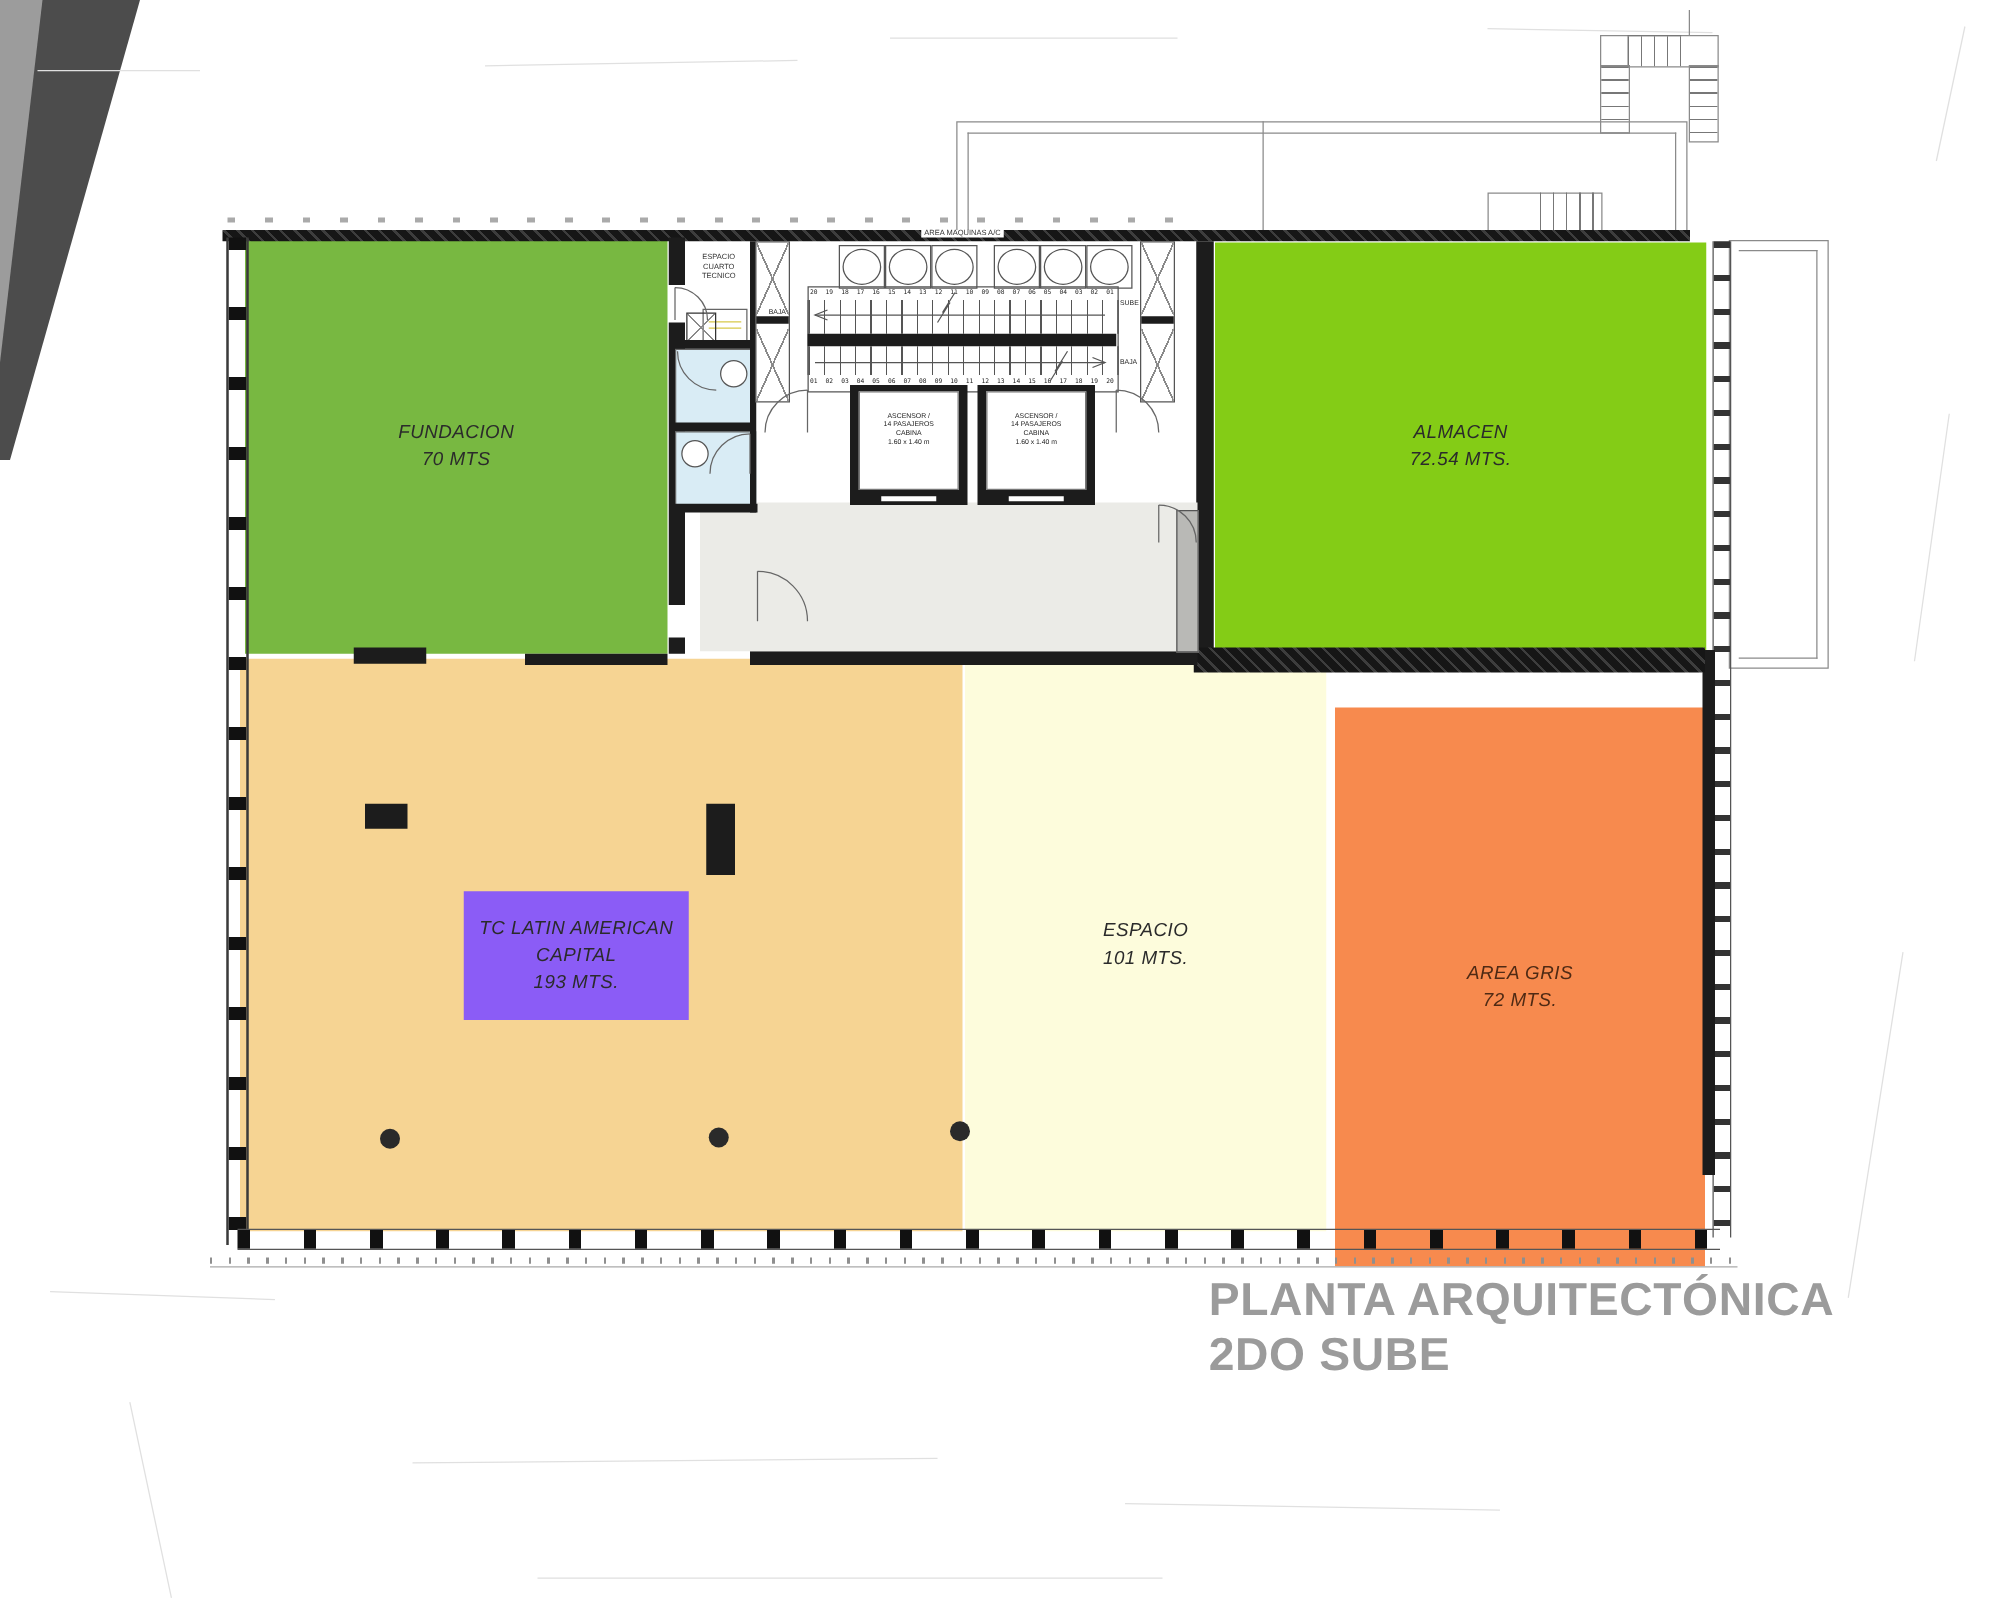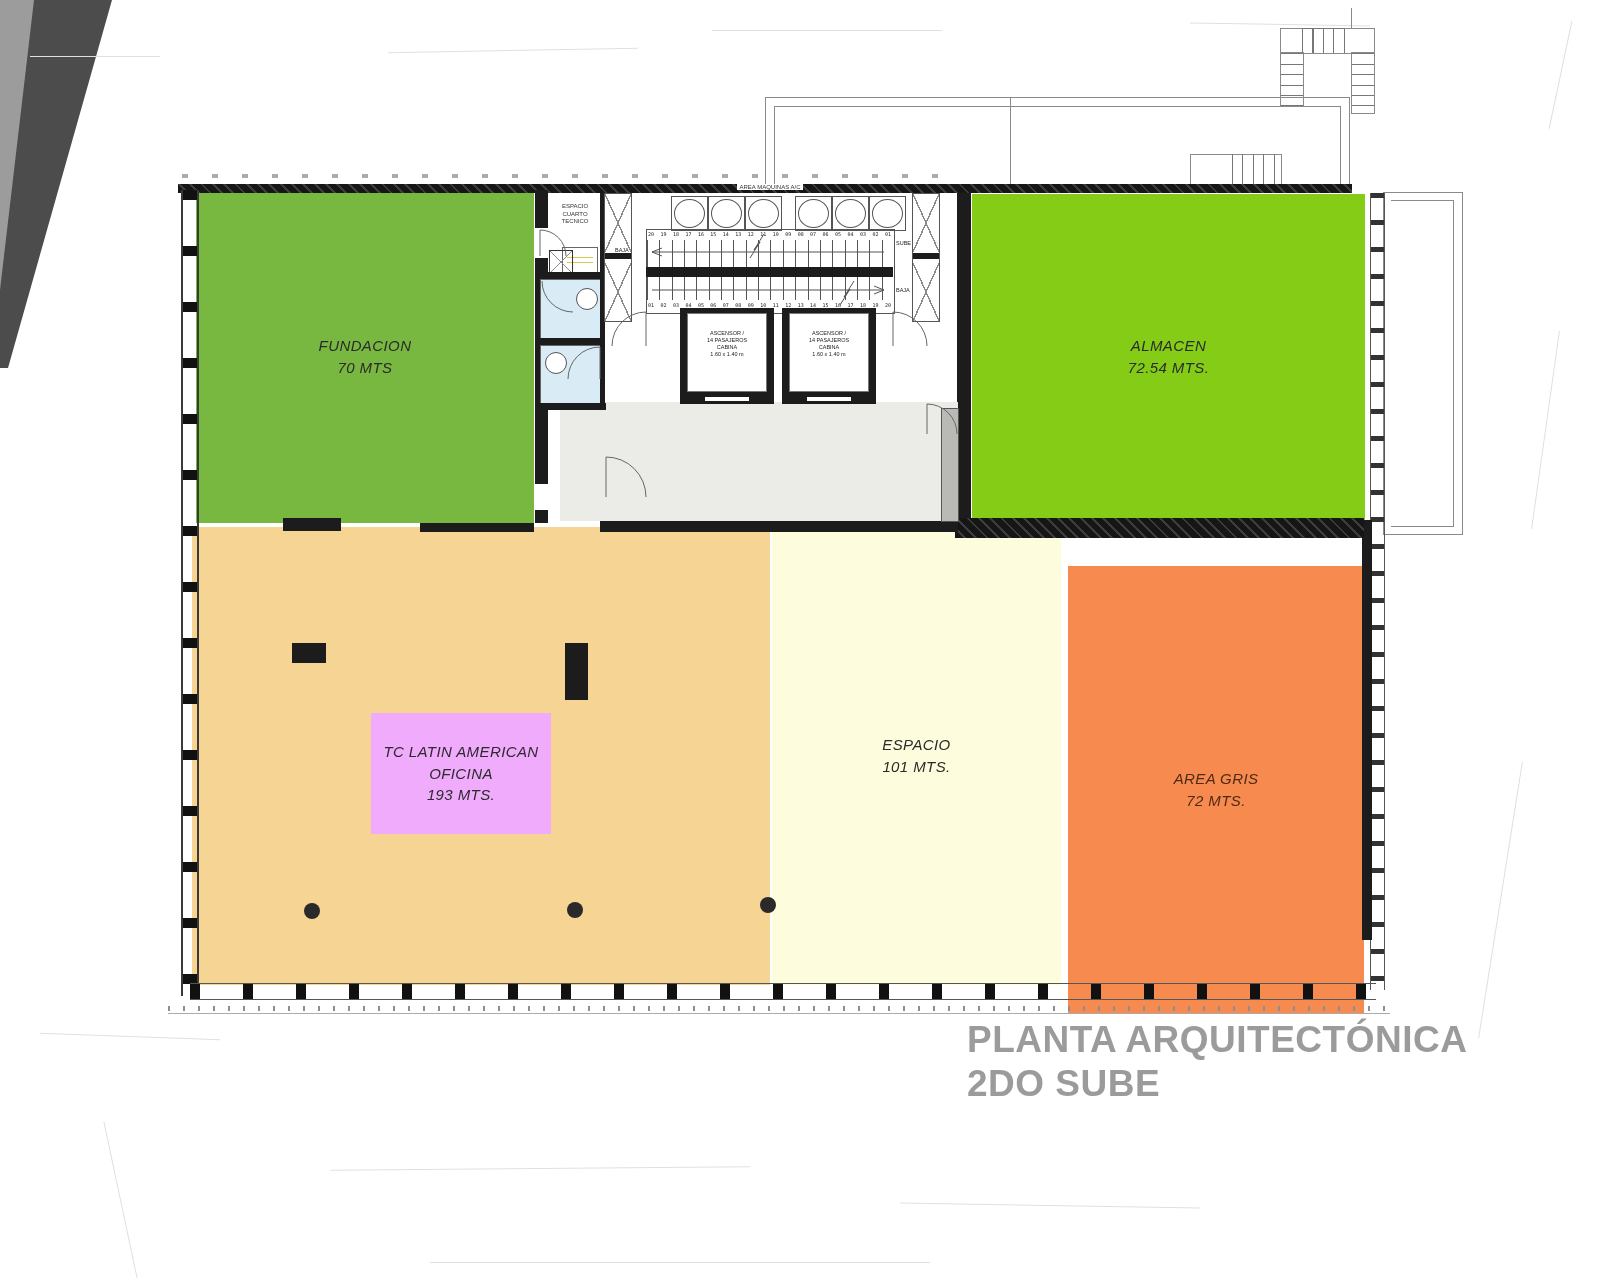--- a/index.html
+++ b/index.html
@@ -81,24 +81,24 @@
   </div>
 
   <div class="a zone" style="left: 972px; top: 194px; width: 393px; height: 326px; background: #84cc16;">
     <div class="zlabel">
       <div>ALMACEN</div>
       <div>72.54 MTS.</div>
     </div>
   </div>
 
   <div class="a" style="left: 192px; top: 527px; width: 578px; height: 458px; background: rgb(246, 212, 147);"></div>
-  <div class="a zone" style="left: 371px; top: 713px; width: 180px; height: 121px; background: #f0abfc; justify-content: center;">
+  <div class="a zone" style="left: 371px; top: 713px; width: 180px; height: 103px; background: #8b5cf6; justify-content: center;">
     <div class="zlabel">
       <div>TC LATIN AMERICAN</div>
-      <div>OFICINA</div>
+      <div>CAPITAL</div>
       <div>193 MTS.</div>
     </div>
   </div>
 
   <div class="a zone" style="left: 772px; top: 527px; width: 289px; height: 458px; background: rgb(253, 252, 220);">
     <div class="zlabel">
       <div>ESPACIO</div>
       <div>101 MTS.</div>
     </div>
   </div>

